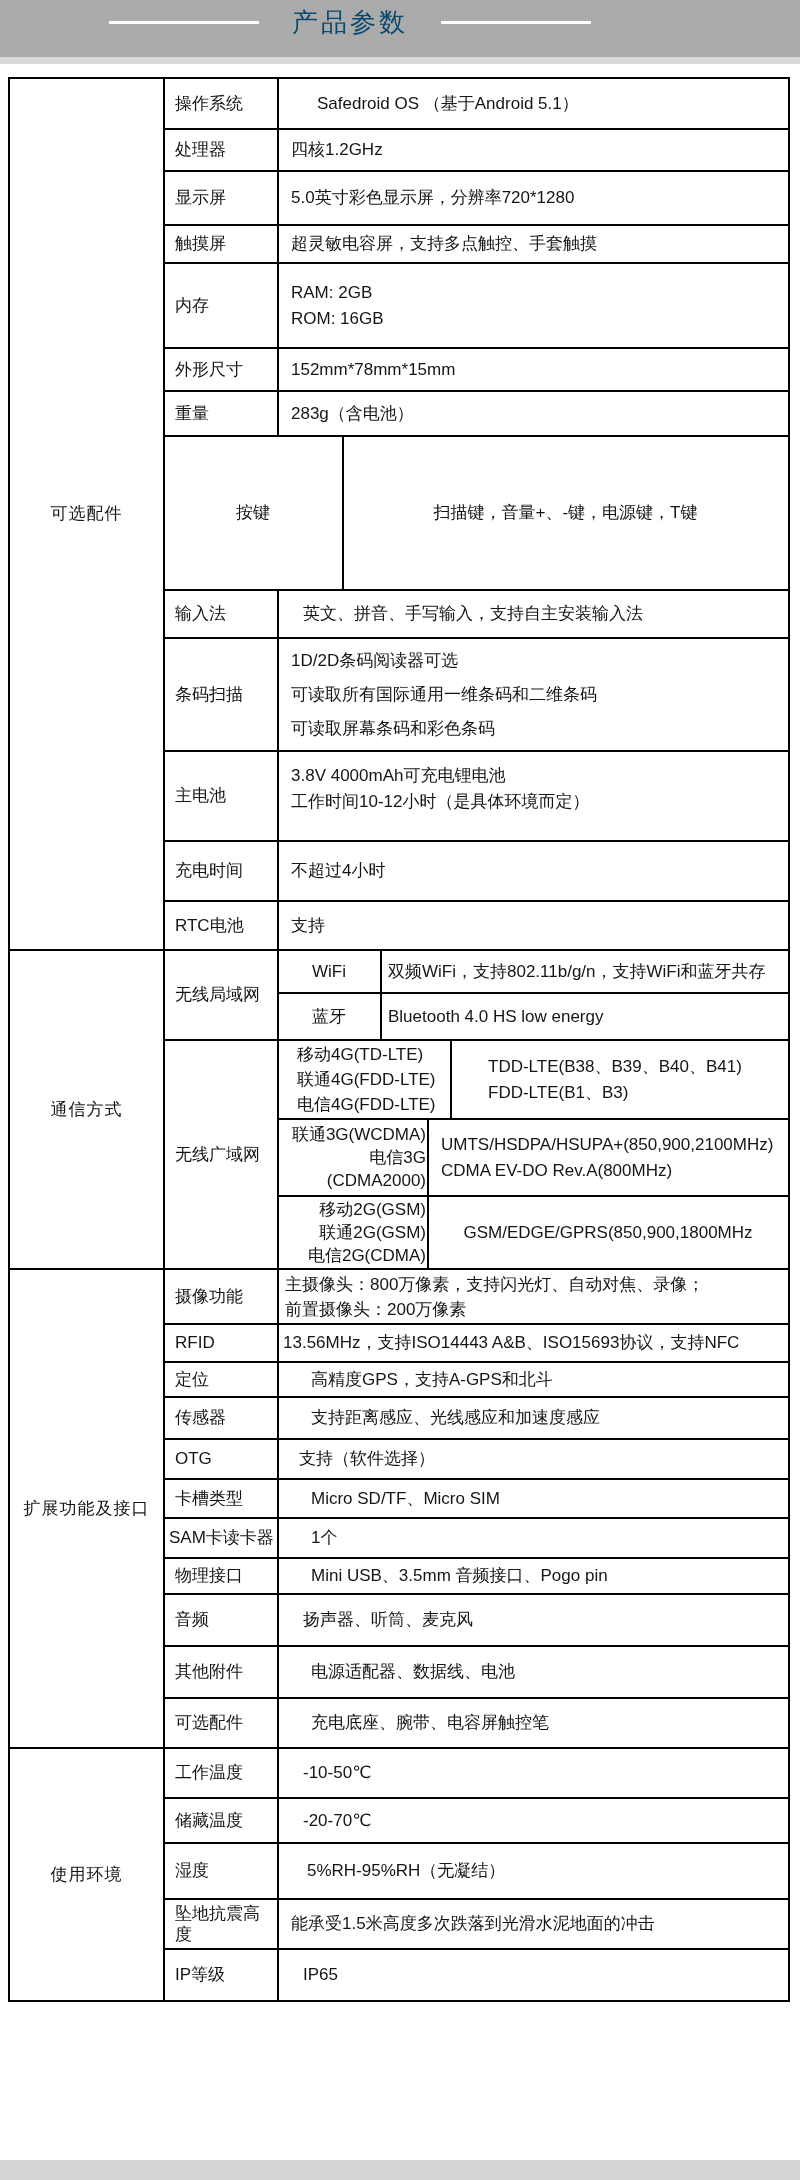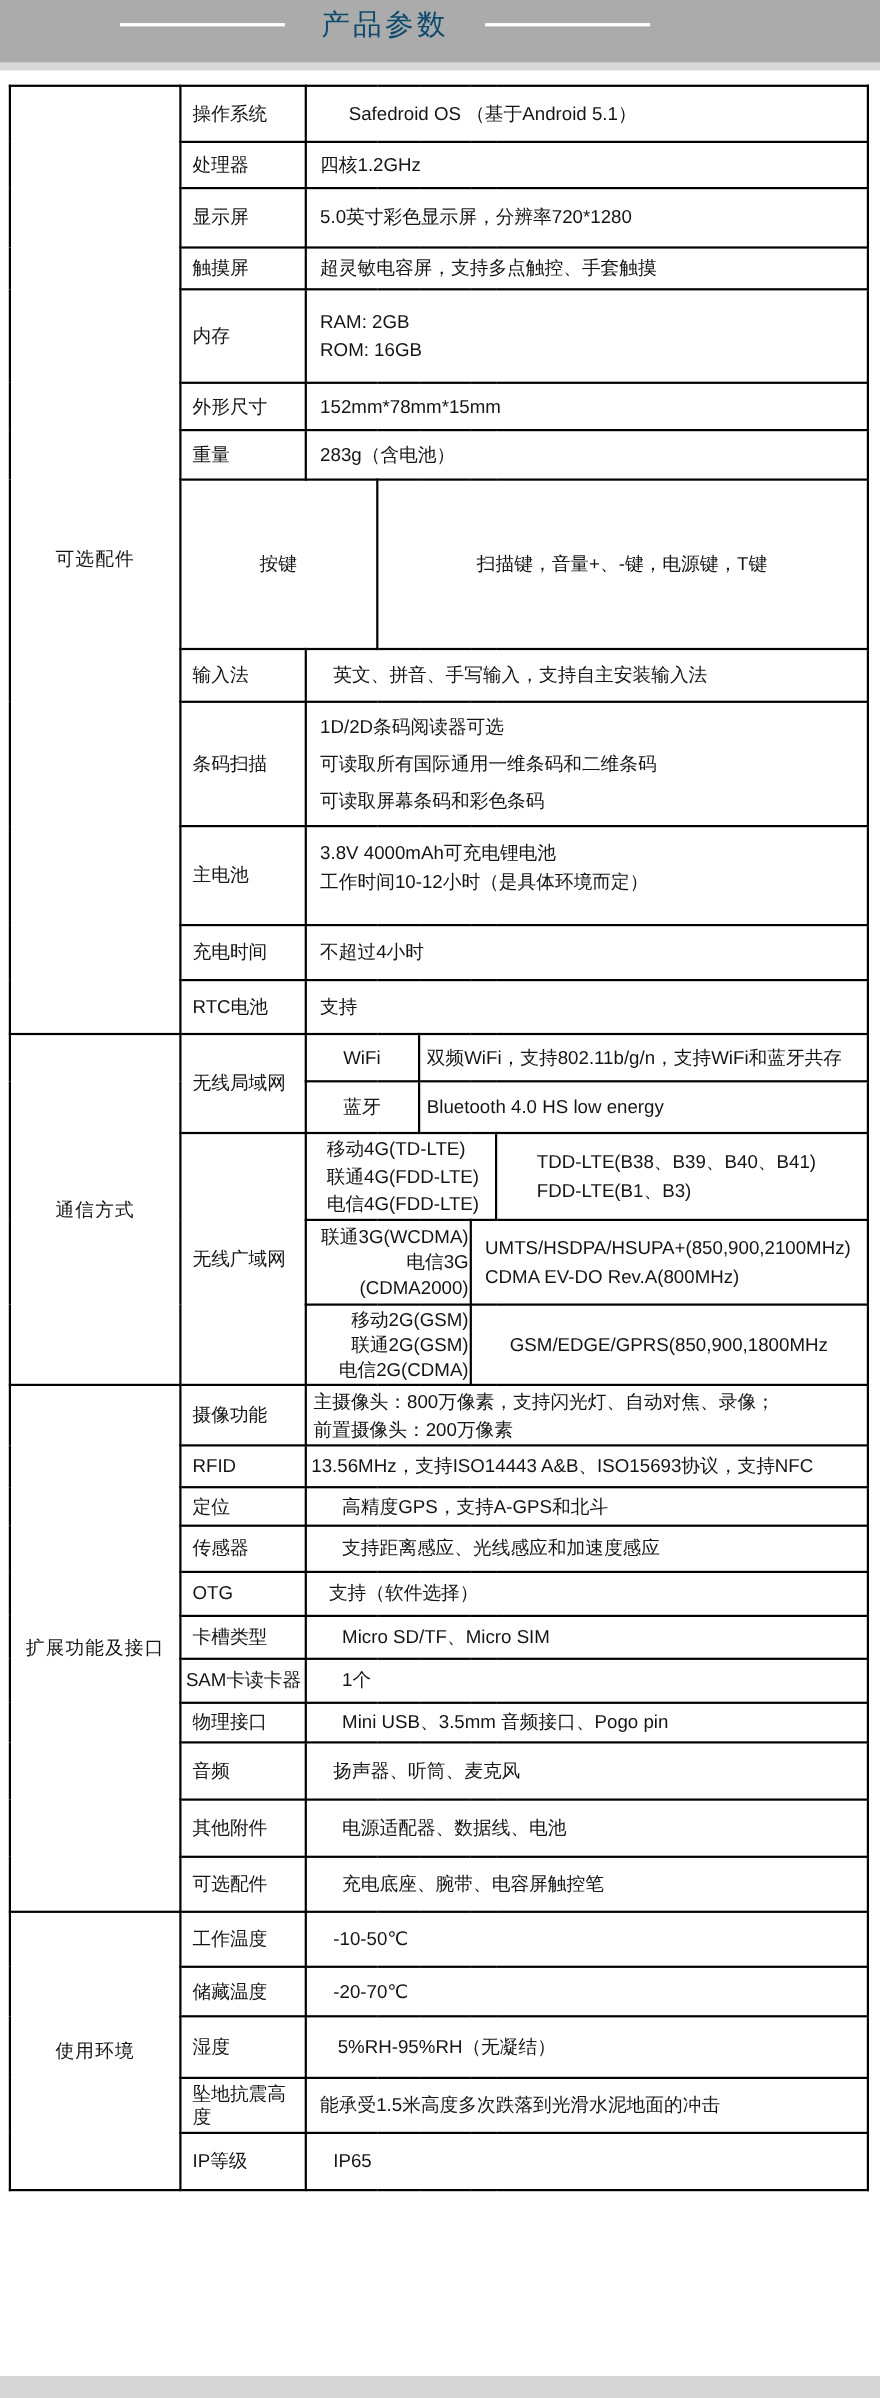--- a/index.html
+++ b/index.html
@@ -113,21 +113,21 @@
       <div>可读取屏幕条码和彩色条码</div>
     </td>
   </tr>
   <tr style="height:90px">
     <td class="lbl">主电池</td>
     <td class="val lines pb16" colspan="5">
       <div>3.8V 4000mAh可充电锂电池</div>
       <div>工作时间10-12小时（是具体环境而定）</div>
     </td>
   </tr>
-  <tr style="height:50px">
+  <tr style="height:60px">
     <td class="lbl">充电时间</td>
     <td class="val" colspan="5">不超过4小时</td>
   </tr>
   <tr style="height:49px">
     <td class="lbl">RTC电池</td>
     <td class="val" colspan="5">支持</td>
   </tr>
 
   <tr style="height:43px">
     <td class="sec" rowspan="5">通信方式</td>

